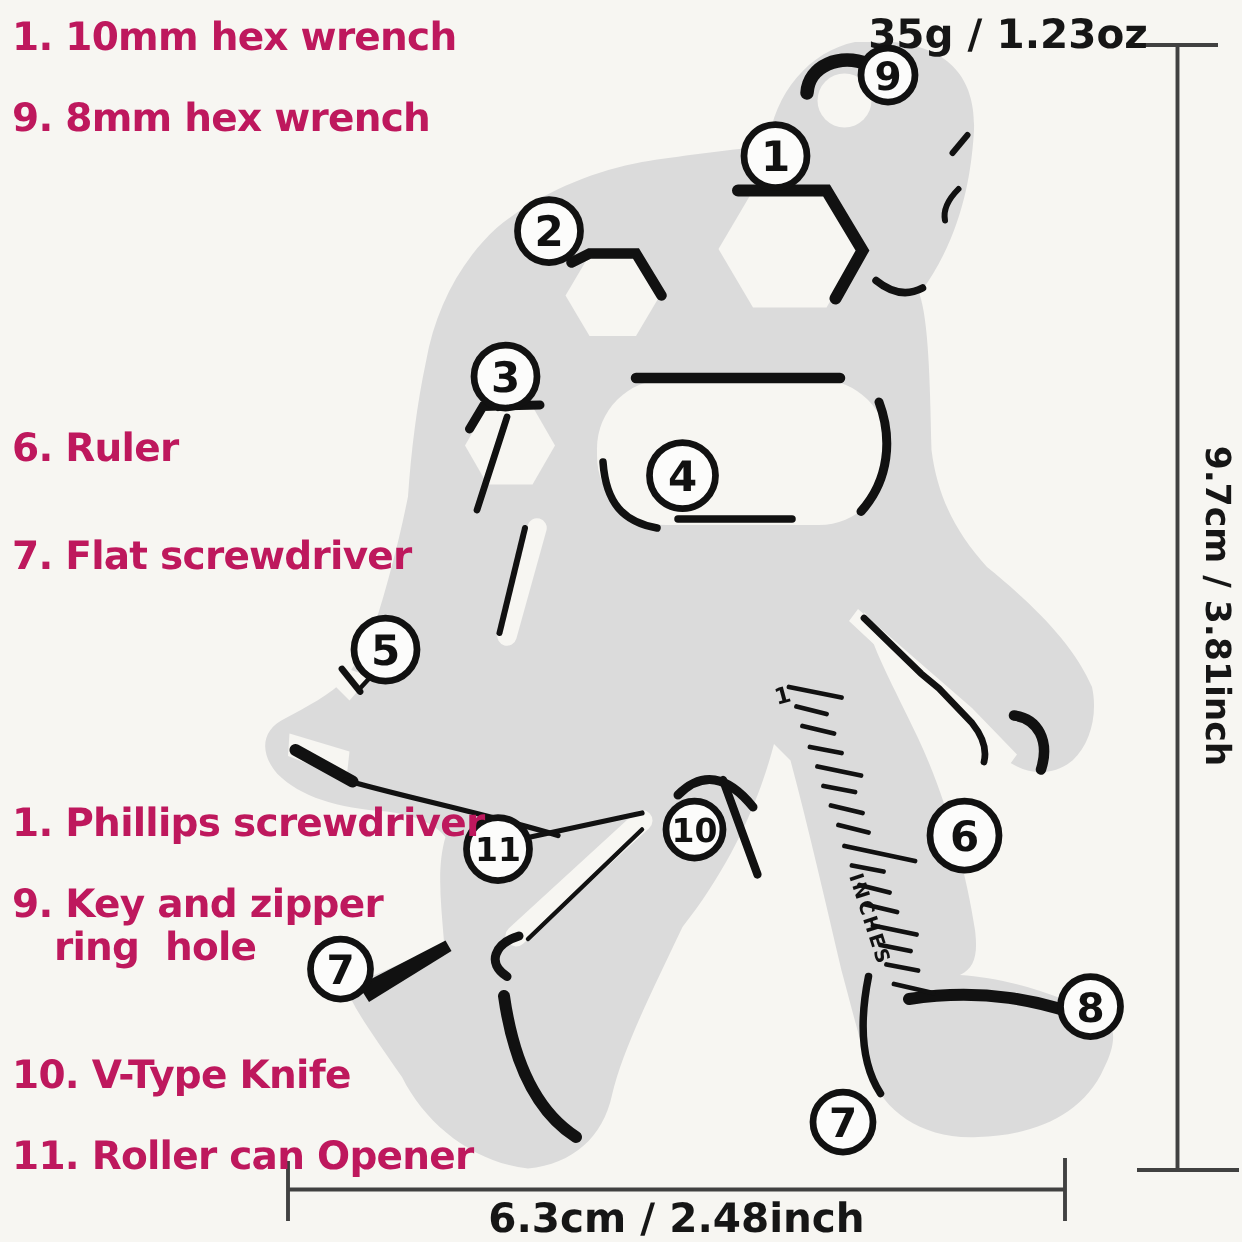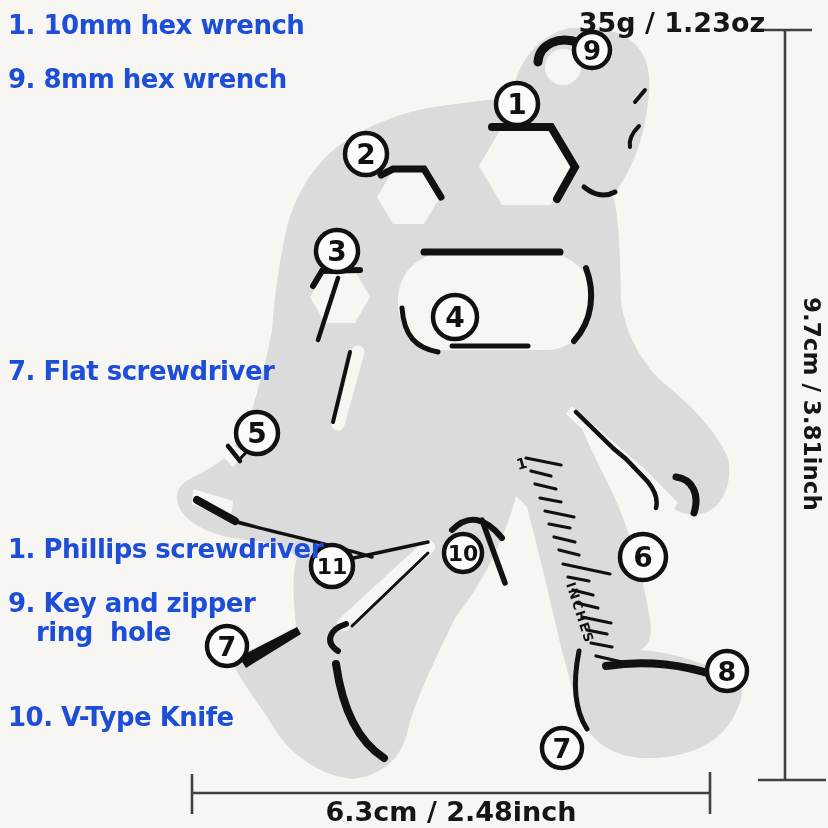--- a/index.html
+++ b/index.html
@@ -5,21 +5,21 @@
   html,body{margin:0;padding:0;}
   body{
     width:828px;height:828px;overflow:hidden;position:relative;
     background:#f7f6f2;
     font-family:"DejaVu Sans","Liberation Sans",sans-serif;
   }
   .stage{position:absolute;left:0;top:0;width:828px;height:828px;}
   svg.figure{position:absolute;left:0;top:0;}
   .tool-item{
     position:absolute;left:8px;
-    font-size:26px;font-weight:700;color:#1d4ed8;
+    font-size:26px;font-weight:700;color:#be185d;
     letter-spacing:-0.5px;white-space:pre;
   }
   .indent2{left:36px;}
 </style>
 </head>
 <body>
 
 <div class="stage">
 
   <svg class="figure" width="828" height="828" viewBox="0 0 828 828">
@@ -190,19 +190,21 @@
       </g>
       <g>
         <circle cx="332" cy="566" r="21" fill="#fcfcfb" stroke="#111" stroke-width="4.5"></circle>
         <text x="332" y="574" font-size="22">11</text>
       </g>
     </g>
   </svg>
 
   <div class="tool-item" style="top:10px">1. 10mm hex wrench</div>
   <div class="tool-item" style="top:64px">9. 8mm hex wrench</div>
+  <div class="tool-item" style="top:284px">6. Ruler</div>
   <div class="tool-item" style="top:356px">7. Flat screwdriver</div>
   <div class="tool-item" style="top:534px">1. Phillips screwdriver</div>
   <div class="tool-item" style="top:588px">9. Key and zipper</div>
   <div class="tool-item indent2" style="top:617px">ring  hole</div>
   <div class="tool-item" style="top:702px">10. V-Type Knife</div>
+  <div class="tool-item" style="top:756px">11. Roller can Opener</div>
 
 </div>
 
 </body></html>

